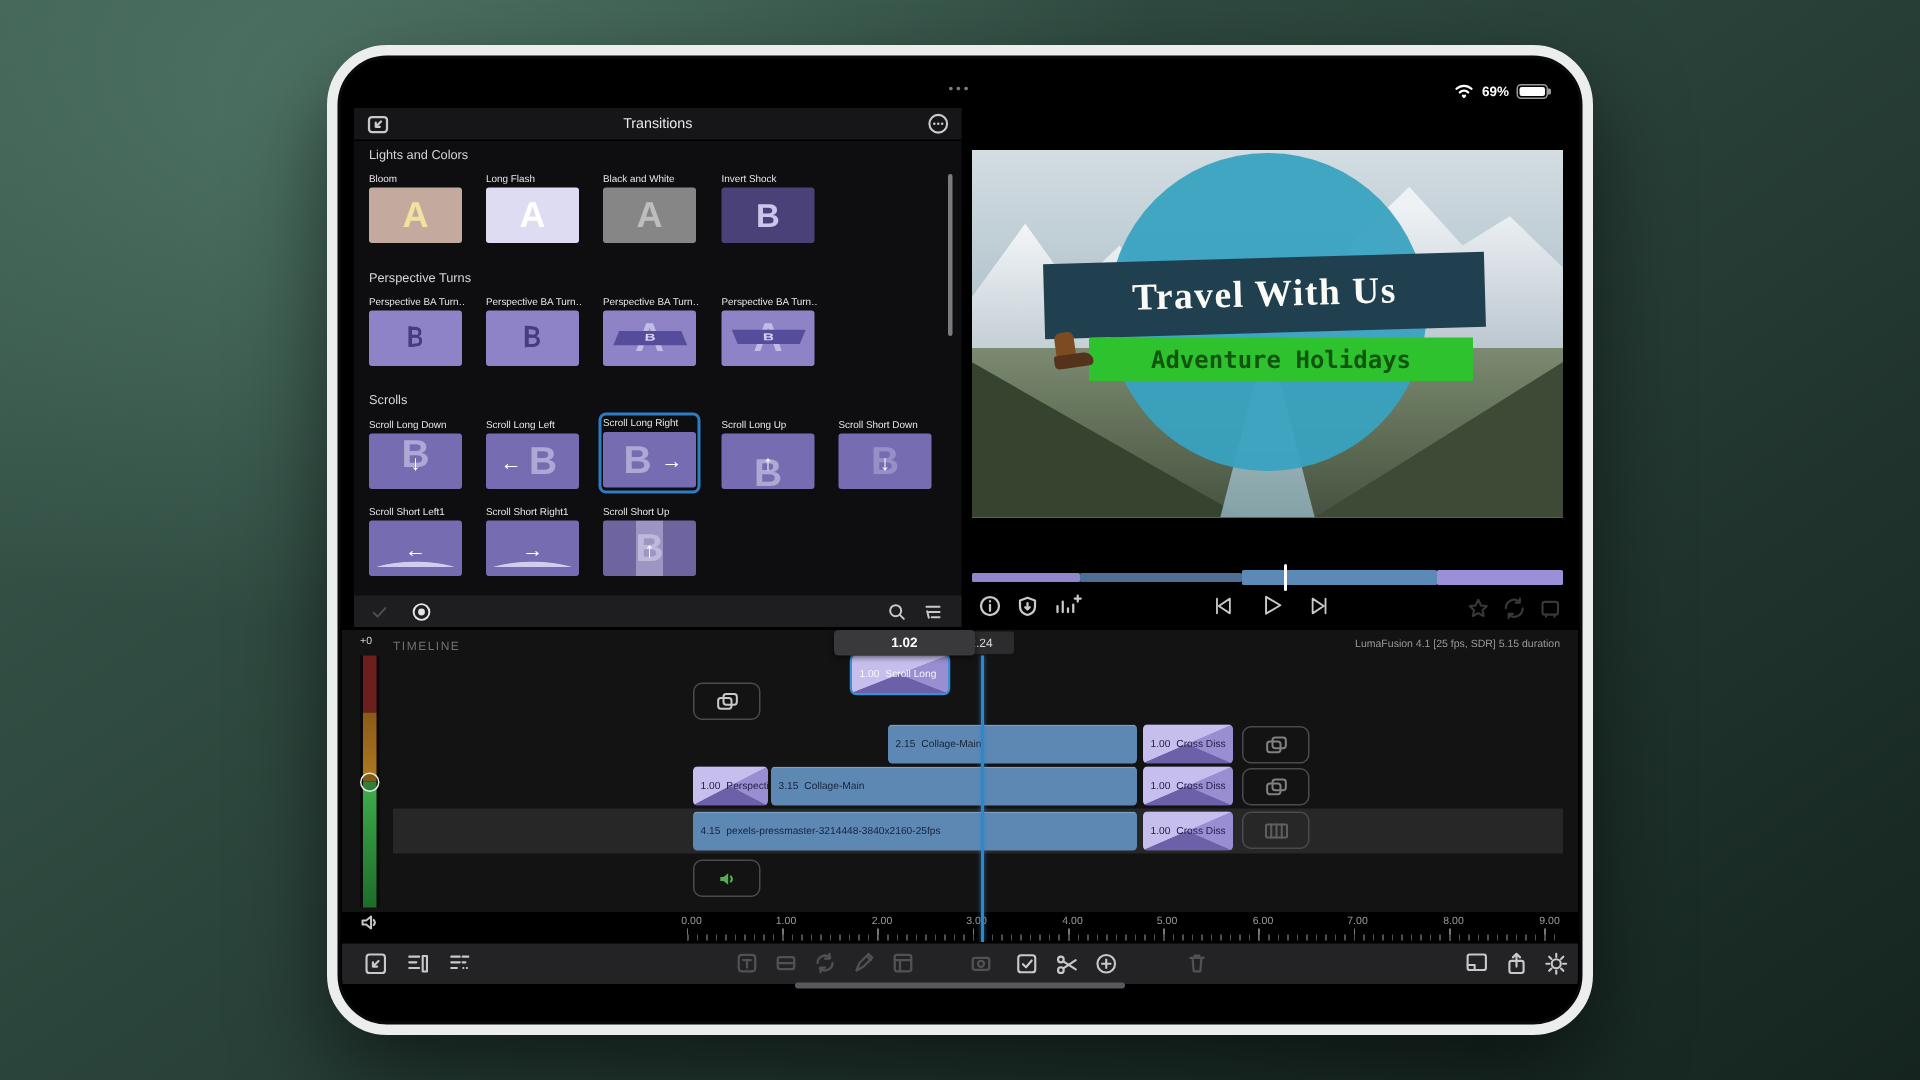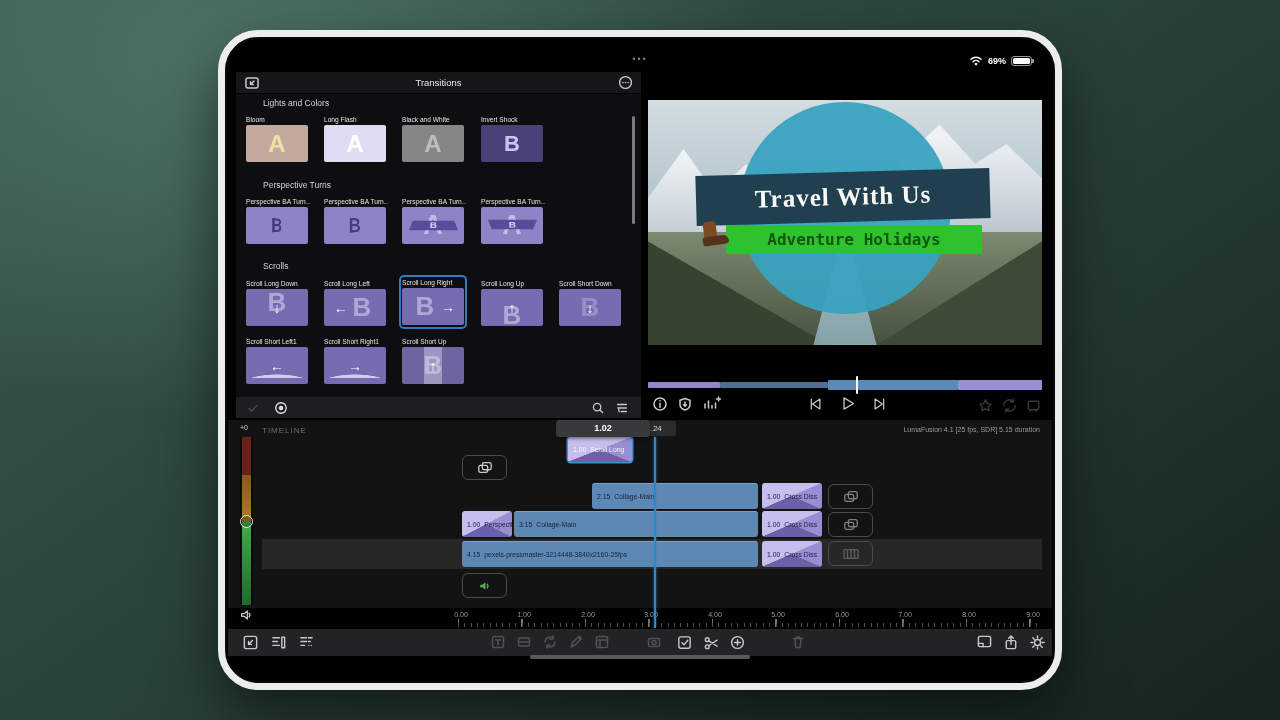--- a/index.html
+++ b/index.html
@@ -33,21 +33,21 @@
   .batt { width:21px; height:10px; border:1px solid rgba(255,255,255,.6); border-radius:3px; position:relative; }
   .batt .fill { position:absolute; inset:1px; background:#fff; border-radius:1.5px; }
   .batt .nub { position:absolute; right:-3px; top:2.5px; width:2px; height:4px; background:rgba(255,255,255,.6); border-radius:0 1px 1px 0; }
 
   
   .panel { left:8px; top:32px; width:405px; height:346px; background:#0e0e10; }
   .panel-header { position:absolute; left:0; right:0; top:0; height:22px; background:#161618; border-bottom:1px solid #000;padding-left:48px; }
   .panel-title { position:absolute; left:0; right:0; top:5px; text-align:center; color:#e9e9ec; font-size:9.5px; }
   .ph-icon-l { position:absolute; left:8px; top:3px; }
   .ph-icon-r { position:absolute; right:8px; top:3px; }
-  .sec-name { position:absolute; color:#d6d6da; font-size:8.5px;margin-left:17px; }
+  .sec-name { position:absolute; color:#d6d6da; font-size:8.5px; }
   .tile-wrap { position:absolute; width:64px; }
   .tile-label { color:#e6e6ea; font-size:6.6px; height:10px; line-height:10px; white-space:nowrap; overflow:hidden; }
   .tile { position:relative; width:62px; height:37px; border-radius:2px; overflow:hidden; }
   .tl { display:block; width:100%; text-align:center; font-weight:bold; font-size:24px; line-height:37px; }
   .arrow { position:absolute; top:50%; left:50%; transform:translate(-50%,-50%); color:#fff; font-size:14px; font-weight:bold; }
   .t-bloom { background:#c4a99e; } .t-bloom .tl { color:#efe3a0; }
   .t-flash { background:#dddcf2; } .t-flash .tl { color:#fff; }
   .t-bw    { background:#868686; } .t-bw .tl { color:#bdbdbd; }
   .t-invert{ background:#494178; } .t-invert .tl { color:#cdc6ec; font-size:22px; }
   .t-persp { background:#8d83c6; } .t-persp .tl { color:#453d7c; font-size:19px; }

